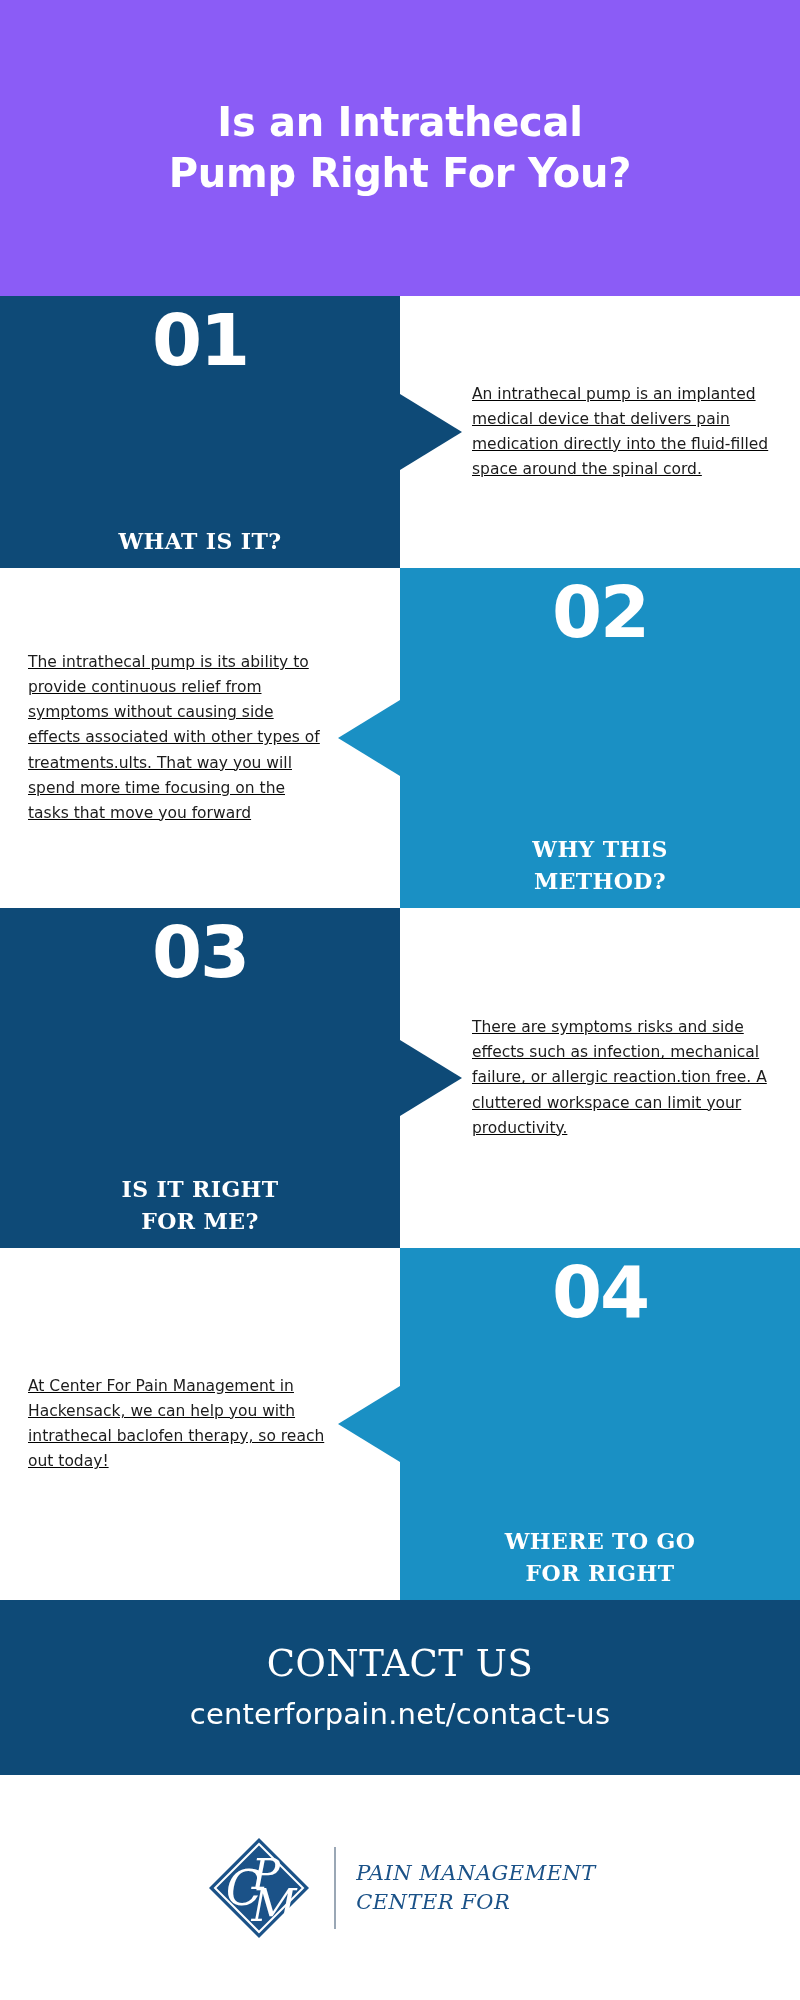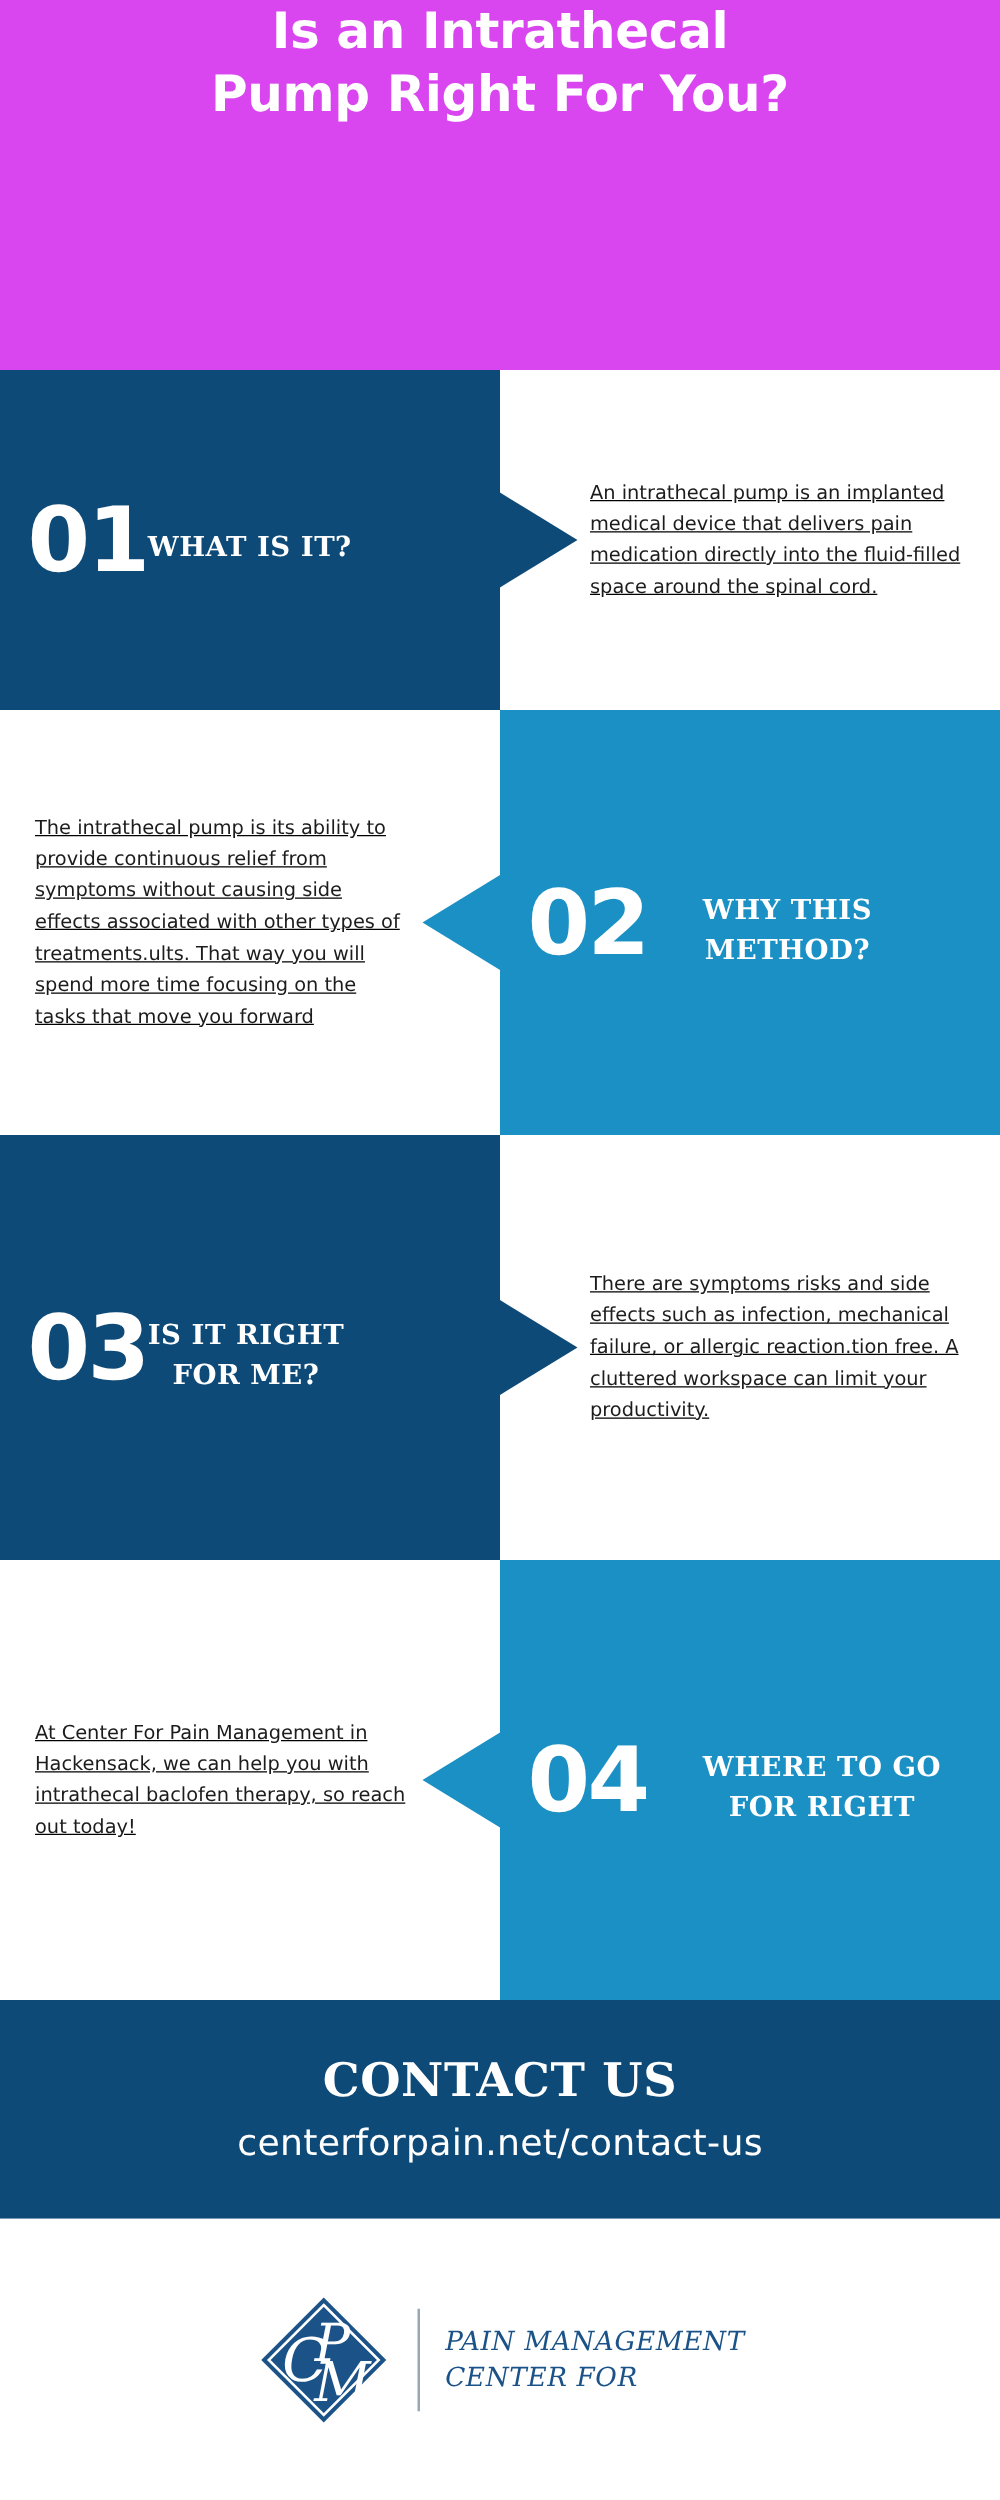--- a/index.html
+++ b/index.html
@@ -12,43 +12,43 @@
     position:relative;
     width:800px; height:2000px;
     overflow:hidden;
     background:#ffffff;
   }
 
   
   .header {
     position:absolute; left:0; top:0;
     width:800px; height:296px;
-    background:#d946ef;
+    background:#8b5cf6;
     display:flex; flex-direction:column;
-    align-items:center; 
+    align-items:center; justify-content:center;
   }
   .header-title {
     color:#ffffff;
     font-family:"DejaVu Sans", sans-serif;
     font-weight:bold;
     font-size:40px;
     line-height:1.28;
     text-align:center;
     letter-spacing:-0.3px;
     width:720px;
   }
   .header-title .ln { display:block; }
 
   
   .row { position:absolute; left:0; width:800px; }
 
   .panel {
     position:absolute; top:0; height:100%;
-    display:flex; flex-direction:row;
-    align-items:center; justify-content:flex-start;
+    display:flex; flex-direction:column;
+    align-items:center; justify-content:space-between;
     padding:10px 22px;
   }
   .panel-left  { left:0;   width:400px; }
   .panel-right { right:0;  width:400px;gap:44px; }
   .panel.navy  { background:#0e4a77; }
   .panel.blue  { background:#1a90c4; }
 
   .step-num {
     color:#ffffff;
     font-family:"DejaVu Sans", sans-serif;
@@ -109,21 +109,21 @@
   .contact {
     position:absolute; left:0;
     width:800px;
     background:#0e4a77;
     display:flex; flex-direction:column;
     align-items:center; justify-content:center;
   }
   .contact-title {
     color:#ffffff;
     font-family:"DejaVu Serif", serif;
-    font-weight:bold;
+    font-weight:normal;
     font-size:37px;
     letter-spacing:0.5px;
     line-height:1.1;
   }
   .contact-url {
     margin-top:12px;
     color:#ffffff;
     font-family:"DejaVu Sans", sans-serif;
     font-size:29px;
     letter-spacing:0.2px;

